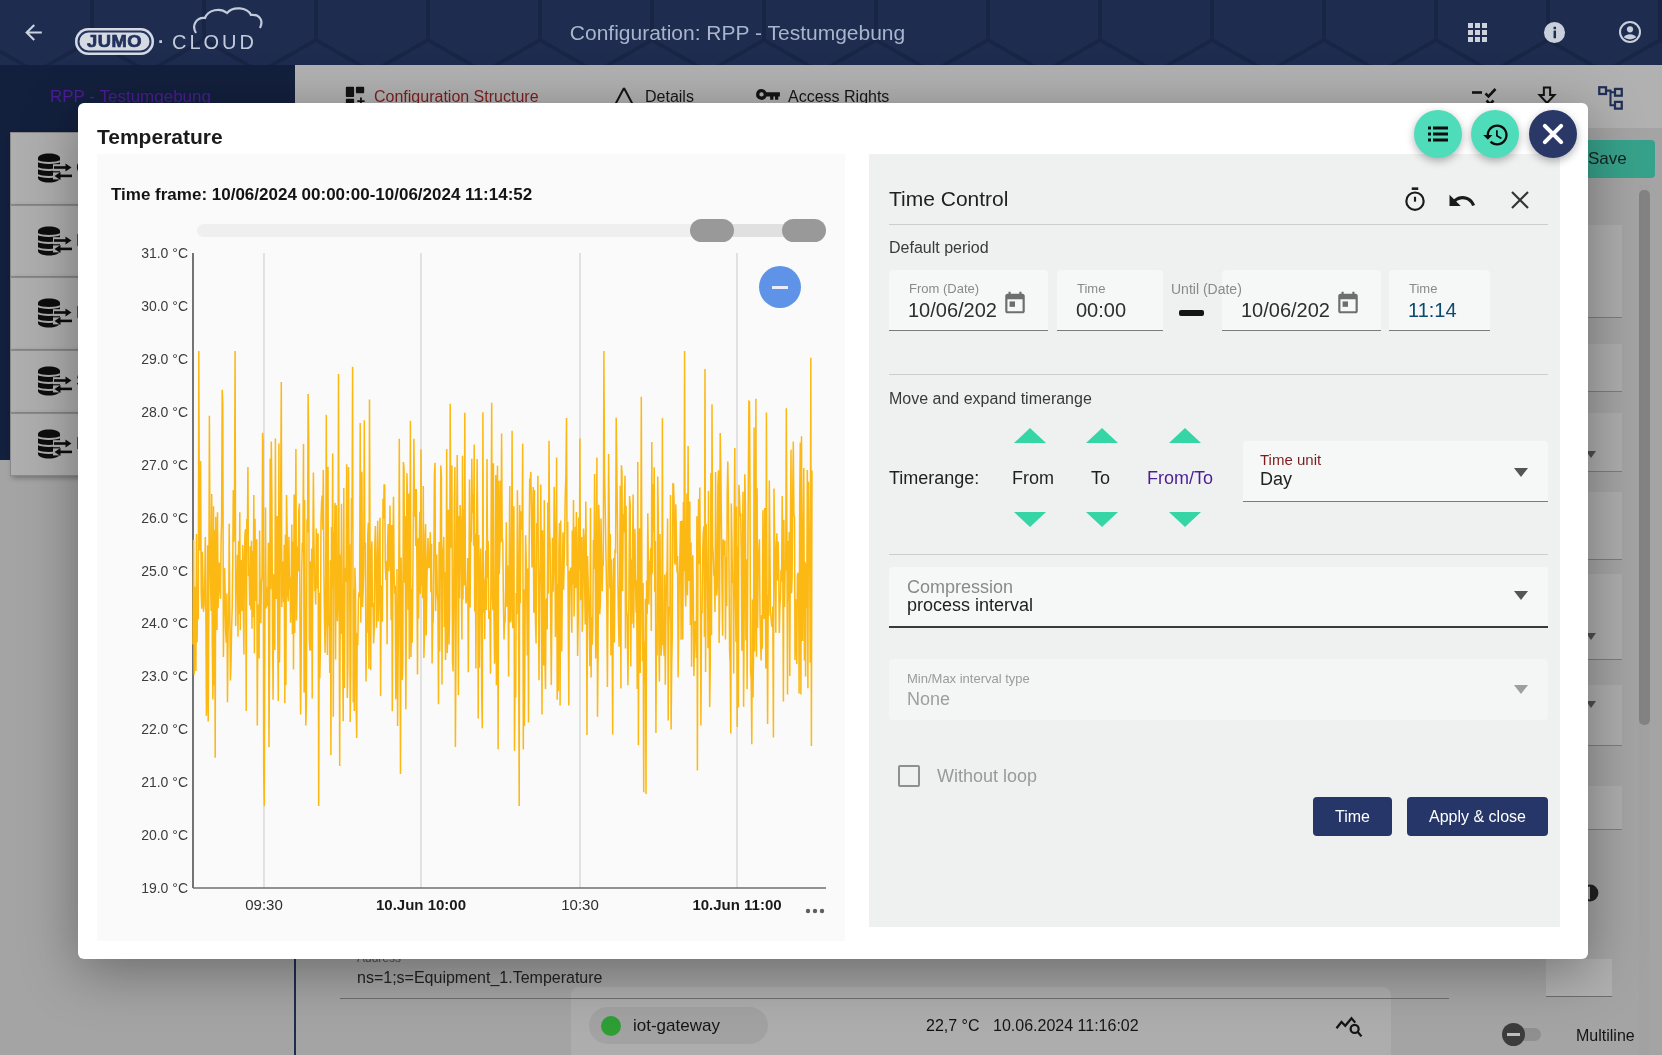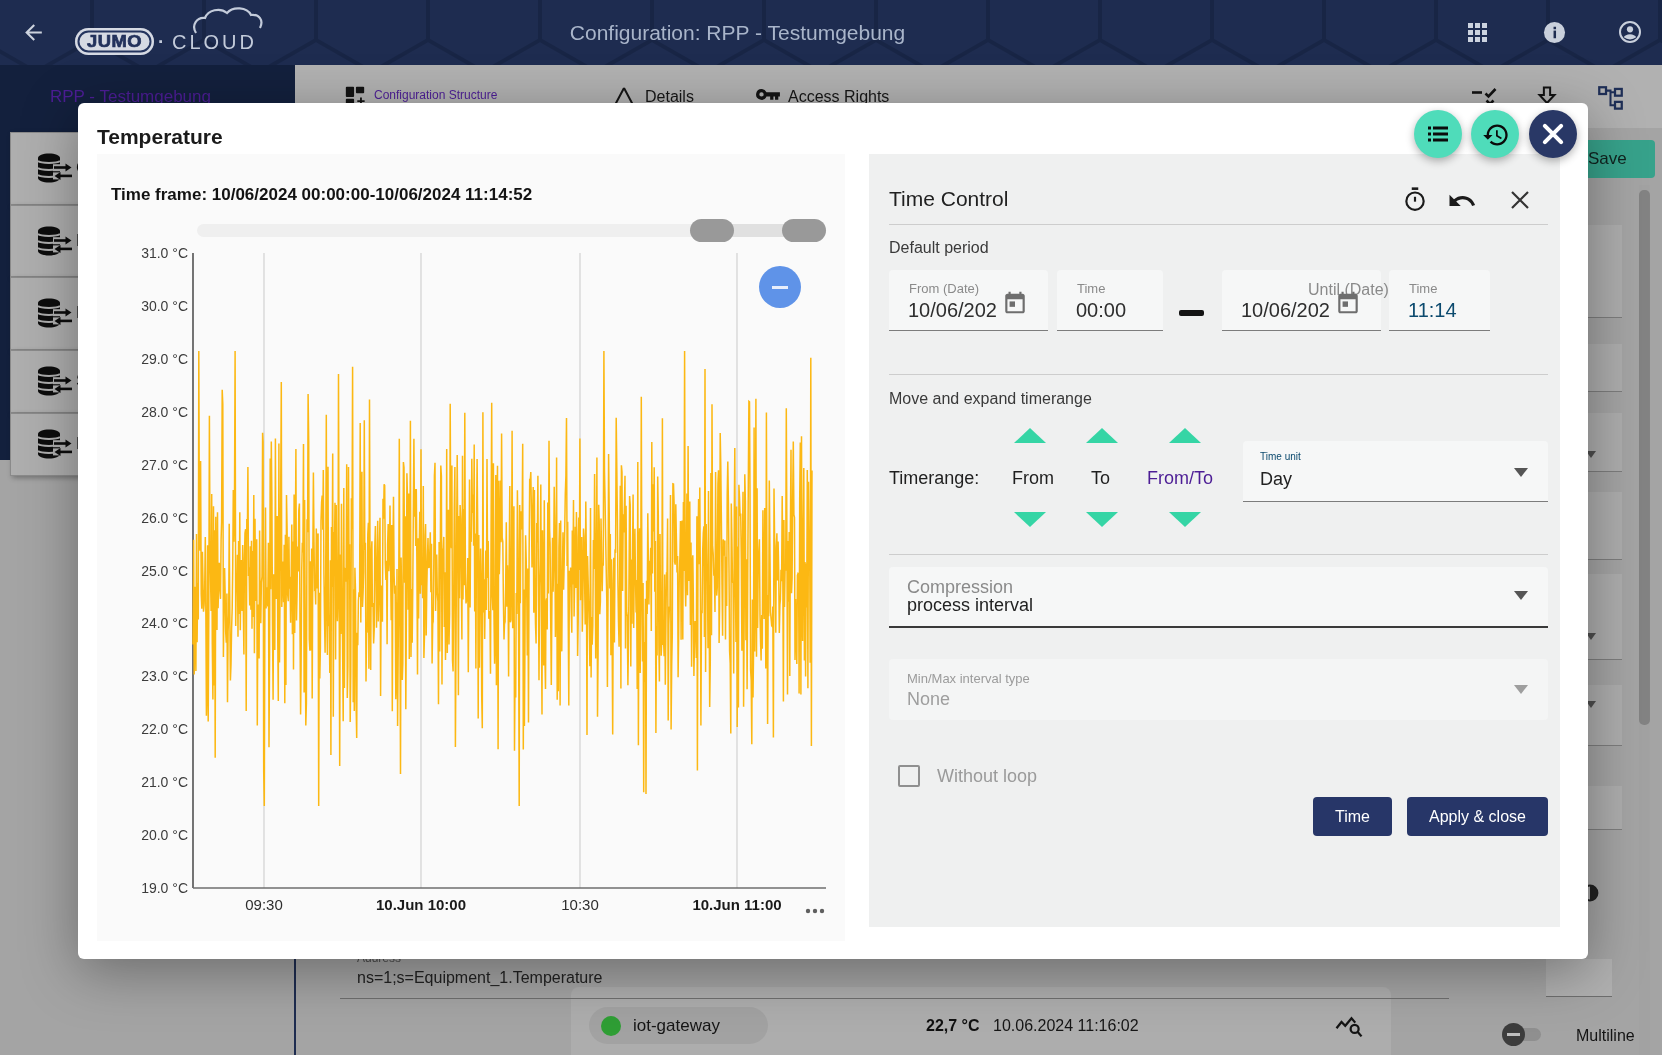--- a/index.html
+++ b/index.html
@@ -55,21 +55,21 @@
 <div class="t" style="left:50px;top:87px;font-size:17px;color:#4c1d95">RPP - Testumgebung</div>
 <div class="abs" style="left:294px;top:959px;width:2px;height:96px;background:#1e2c50"></div>
 <svg class="abs" style="left:344px;top:85px" width="22" height="22" viewBox="0 0 24 24">
     <g fill="#141414">
       <rect x="2" y="2" width="9" height="11" rx="1"></rect>
       <rect x="13" y="2" width="9" height="7" rx="1"></rect>
       <rect x="2" y="15" width="9" height="7" rx="1"></rect>
       <path d="M17.5 13.5h2v3h3v2h-3v3h-2v-3h-3v-2h3z"></path>
     </g>
   </svg>
-<div class="t" style="left:374px;top:88px;font-size:12px;font-weight:500;color:#4c1d95">Configuration Structure</div>
+<div class="t" style="left:374px;top:88px;font-size:16px;font-weight:500;color:#7f1d1d">Configuration Structure</div>
 <svg class="abs" style="left:612px;top:84px" width="24" height="24" viewBox="0 0 24 24">
     <path fill="none" stroke="#141414" stroke-width="2" d="M12 4 L20.5 20 H14.5 M9.5 20 H3.5 L12 4"></path>
   </svg>
 <div class="t" style="left:645px;top:88px;font-size:16px;font-weight:500;color:#161616">Details</div>
 <svg class="abs" style="left:755px;top:86px" width="26" height="20" viewBox="0 0 24 18">
     <path fill="#141414" d="M6 4a5 5 0 1 0 4.58 7H14v3h3v-3h1.5v3h3v-3H23v-4H10.58A5 5 0 0 0 6 4zm0 3a2 2 0 1 1 0 4 2 2 0 0 1 0-4z" transform="translate(0,-1.5)"></path>
   </svg>
 <div class="t" style="left:788px;top:88px;font-size:16px;font-weight:500;color:#161616">Access Rights</div>
 <svg class="abs" style="left:1471px;top:85px" width="27" height="30" viewBox="0 0 27 30">
     <g stroke="#131313" stroke-width="2.6" fill="none">
@@ -198,21 +198,21 @@
 </g>
   </svg>
 <div class="t" style="left:76px;top:434px;font-size:17px;color:#111">E</div>
 <div class="abs" style="left:571px;top:987px;width:820px;height:68px;border-radius:8px 8px 0 0;background:#adadad"></div>
 <div class="t" style="left:357px;top:951px;font-size:12px;color:#4e4e4e">Address</div>
 <div class="t" style="left:357px;top:969px;font-size:16px;color:#222">ns=1;s=Equipment_1.Temperature</div>
 <div class="abs" style="left:340px;top:998px;width:1109px;height:1px;background:#6e6e6e"></div>
 <div class="abs" style="left:589px;top:1007px;width:179px;height:37px;border-radius:19px;background:#a2a2a2"></div>
 <div class="abs" style="left:601px;top:1016px;width:20px;height:20px;border-radius:50%;background:#2f9e35"></div>
 <div class="t" style="left:633px;top:1016px;font-size:17px;color:#161616">iot-gateway</div>
-<div class="t" style="left:926px;top:1017px;font-size:16px;font-weight:bold;color:#111">22,7 °C</div>
+<div class="t" style="left:926px;top:1017px;font-size:16px;font-weight:normal;color:#111">22,7 °C</div>
 <div class="t" style="left:993px;top:1017px;font-size:16px;color:#161616">10.06.2024 11:16:02</div>
 <svg class="abs" style="left:1334px;top:1012px" width="30" height="30" viewBox="0 0 24 24">
     <g stroke="#141414" fill="none" stroke-width="1.8">
       <path d="M2 13l4-5 3 3 5-6 3 3.5"></path>
       <circle cx="16.5" cy="13.5" r="3.2"></circle>
       <path d="M19 16l3 3.5"></path>
     </g>
   </svg>
 <div class="abs" style="left:1505px;top:1028px;width:36px;height:13px;border-radius:7px;background:#8f8f8f"></div>
 <div class="abs" style="left:1502px;top:1023px;width:23px;height:23px;border-radius:50%;background:#3c3c3c"></div>
@@ -307,21 +307,21 @@
 <div class="t" style="left:908px;top:299px;font-size:20px;color:#2e2e2e;width:101px;overflow:hidden">10/06/202</div>
 <svg style="position:absolute;left:1002px;top:288px" width="26" height="29" viewBox="0 0 24 24">
 <path fill="#6e6e6e" d="M19 4h-1V2h-2v2H8V2H6v2H5c-1.1 0-2 .9-2 2v14c0 1.1.9 2 2 2h14c1.1 0 2-.9 2-2V6c0-1.1-.9-2-2-2zm0 16H5V9h14v11z"></path>
 <rect x="7" y="11" width="5" height="5" fill="#6e6e6e"></rect>
   </svg>
 <div class="abs" style="left:1057px;top:270px;width:106px;height:61px;background:#f6f7f7;border-bottom:1px solid #7c7c7c;border-radius:4px 4px 0 0;overflow:hidden"></div>
 <div class="t" style="left:1077px;top:281px;font-size:13px;color:#8a8a8a">Time</div>
 <div class="t" style="left:1076px;top:299px;font-size:20px;color:#2e2e2e;width:86px;overflow:hidden">00:00</div>
 <div class="abs" style="left:1179px;top:310px;width:25px;height:6px;border-radius:2px;background:#141414"></div>
 <div class="abs" style="left:1222px;top:270px;width:159px;height:61px;background:#f6f7f7;border-bottom:1px solid #7c7c7c;border-radius:4px 4px 0 0;overflow:hidden"></div>
-<div class="t" style="left:1308px;top:281px;font-size:16px;color:#8a8a8a">Until (Date)</div>
+<div class="t" style="left:1171px;top:281px;font-size:14px;color:#8a8a8a">Until (Date)</div>
 <div class="t" style="left:1241px;top:299px;font-size:20px;color:#2e2e2e;width:101px;overflow:hidden">10/06/202</div>
 <svg style="position:absolute;left:1335px;top:288px" width="26" height="29" viewBox="0 0 24 24">
 <path fill="#6e6e6e" d="M19 4h-1V2h-2v2H8V2H6v2H5c-1.1 0-2 .9-2 2v14c0 1.1.9 2 2 2h14c1.1 0 2-.9 2-2V6c0-1.1-.9-2-2-2zm0 16H5V9h14v11z"></path>
 <rect x="7" y="11" width="5" height="5" fill="#6e6e6e"></rect>
   </svg>
 <div class="abs" style="left:1389px;top:270px;width:101px;height:61px;background:#f6f7f7;border-bottom:1px solid #7c7c7c;border-radius:4px 4px 0 0;overflow:hidden"></div>
 <div class="t" style="left:1409px;top:281px;font-size:13px;color:#8a8a8a">Time</div>
 <div class="t" style="left:1408px;top:299px;font-size:20px;color:#0c4a6e;width:81px;overflow:hidden">11:14</div>
 <div class="abs" style="left:889px;top:374px;width:659px;height:1px;background:#cdcdcd"></div>
 <div class="t" style="left:889px;top:390px;font-size:16px;color:#3a3a3a">Move and expand timerange</div>
@@ -329,21 +329,21 @@
 <div style="position:absolute;left:1014px;top:512px;width:0;height:0;border-left:16px solid transparent;border-right:16px solid transparent;border-top:15px solid #35d5a5"></div>
 <div style="position:absolute;left:1086px;top:428px;width:0;height:0;border-left:16px solid transparent;border-right:16px solid transparent;border-bottom:15px solid #35d5a5"></div>
 <div style="position:absolute;left:1086px;top:512px;width:0;height:0;border-left:16px solid transparent;border-right:16px solid transparent;border-top:15px solid #35d5a5"></div>
 <div style="position:absolute;left:1169px;top:428px;width:0;height:0;border-left:16px solid transparent;border-right:16px solid transparent;border-bottom:15px solid #35d5a5"></div>
 <div style="position:absolute;left:1169px;top:512px;width:0;height:0;border-left:16px solid transparent;border-right:16px solid transparent;border-top:15px solid #35d5a5"></div>
 <div class="t" style="left:889px;top:468px;font-size:18px;color:#1f1f1f">Timerange:</div>
 <div class="t" style="left:1012px;top:468px;font-size:18px;color:#1f1f1f">From</div>
 <div class="t" style="left:1091px;top:468px;font-size:18px;color:#1f1f1f">To</div>
 <div class="t" style="left:1147px;top:468px;font-size:18px;color:#4c1d95">From/To</div>
 <div class="abs" style="left:1243px;top:441px;width:305px;height:61px;background:#f6f7f7;border-bottom:1px solid #7c7c7c;border-radius:4px 4px 0 0"></div>
-<div class="t" style="left:1260px;top:451px;font-size:10px;color:#0c4a6e">Time unit</div>
+<div class="t" style="left:1260px;top:451px;font-size:15px;color:#7f1d1d">Time unit</div>
 <div class="t" style="left:1260px;top:469px;font-size:18px;color:#222">Day</div>
 <div style="position:absolute;left:1514px;top:468px;width:0;height:0;border-left:7px solid transparent;border-right:7px solid transparent;border-top:9px solid #555"></div>
 <div class="abs" style="left:889px;top:554px;width:659px;height:1px;background:#cdcdcd"></div>
 <div class="abs" style="left:889px;top:567px;width:659px;height:61px;background:#f6f7f7;border-bottom:2px solid #3a3a3a;border-radius:4px 4px 0 0"></div>
 <div class="t" style="left:907px;top:577px;font-size:18px;color:#8a8a8a">Compression</div>
 <div class="t" style="left:907px;top:595px;font-size:18px;color:#222">process interval</div>
 <div style="position:absolute;left:1514px;top:591px;width:0;height:0;border-left:7px solid transparent;border-right:7px solid transparent;border-top:9px solid #555"></div>
 <div class="abs" style="left:889px;top:659px;width:659px;height:61px;background:#f4f5f5;border-radius:4px"></div>
 <div class="t" style="left:907px;top:671px;font-size:13px;color:#9b9b9b">Min/Max interval type</div>
 <div class="t" style="left:907px;top:689px;font-size:18px;color:#9e9e9e">None</div>

